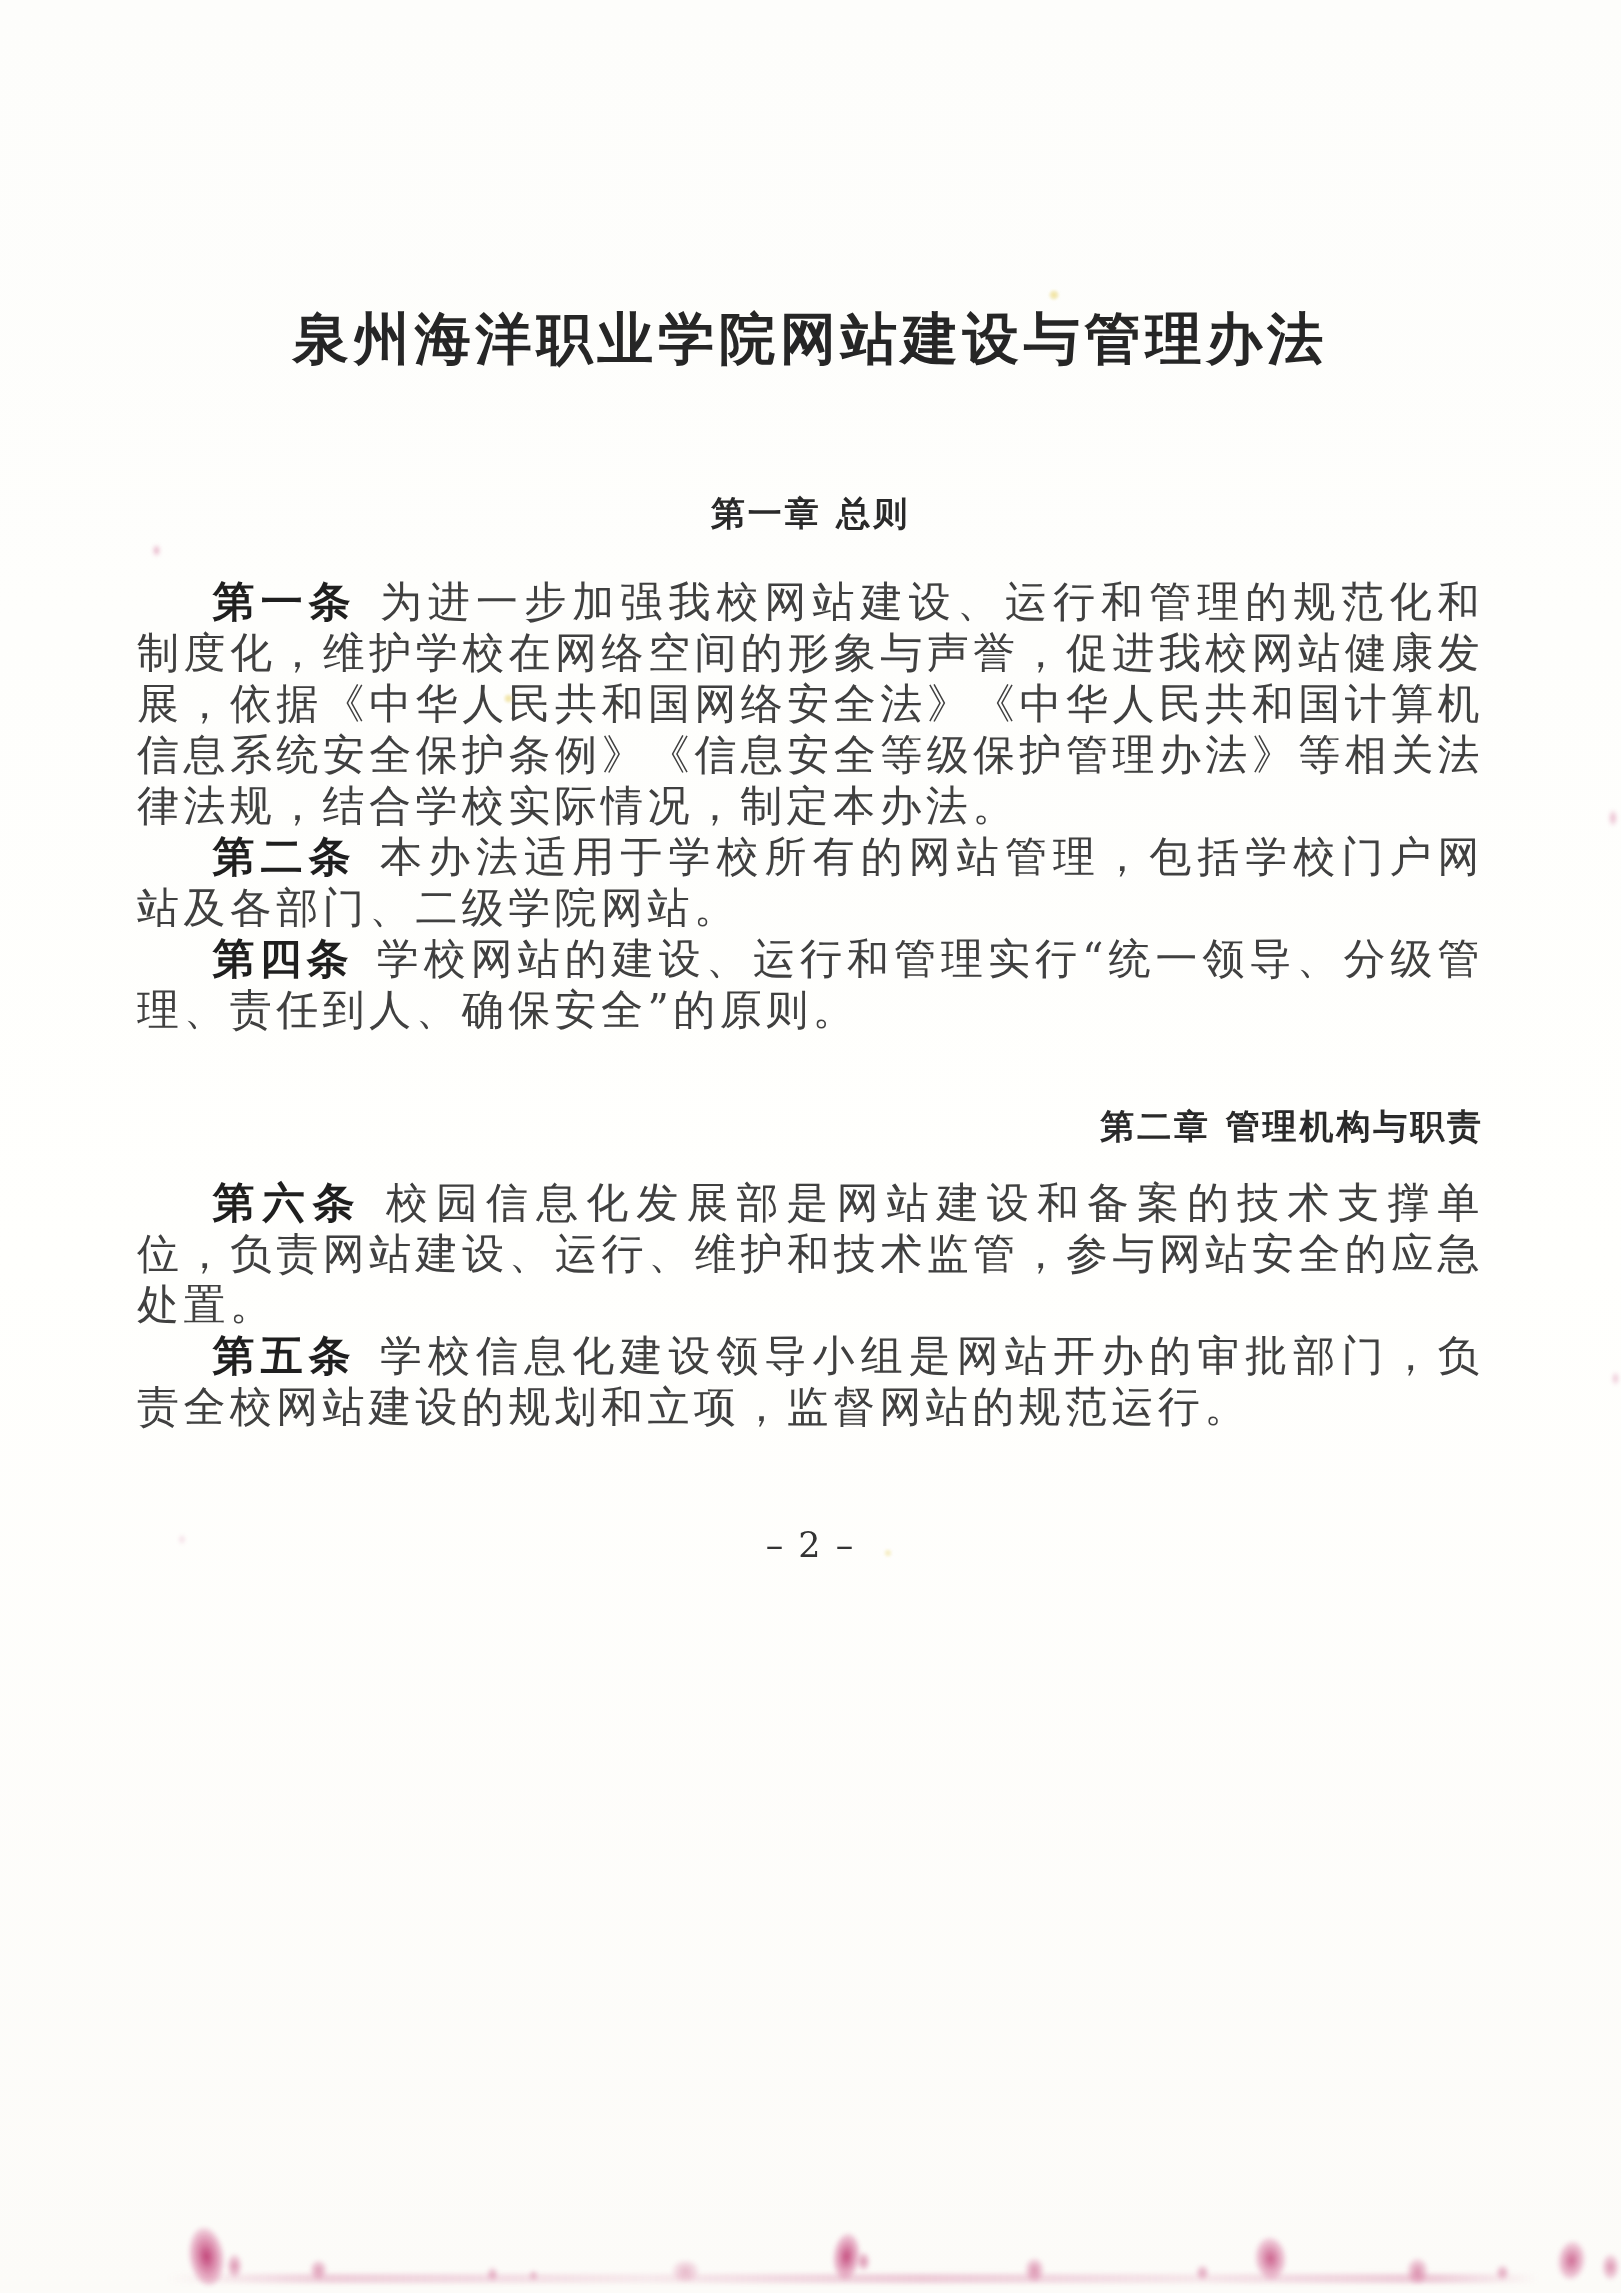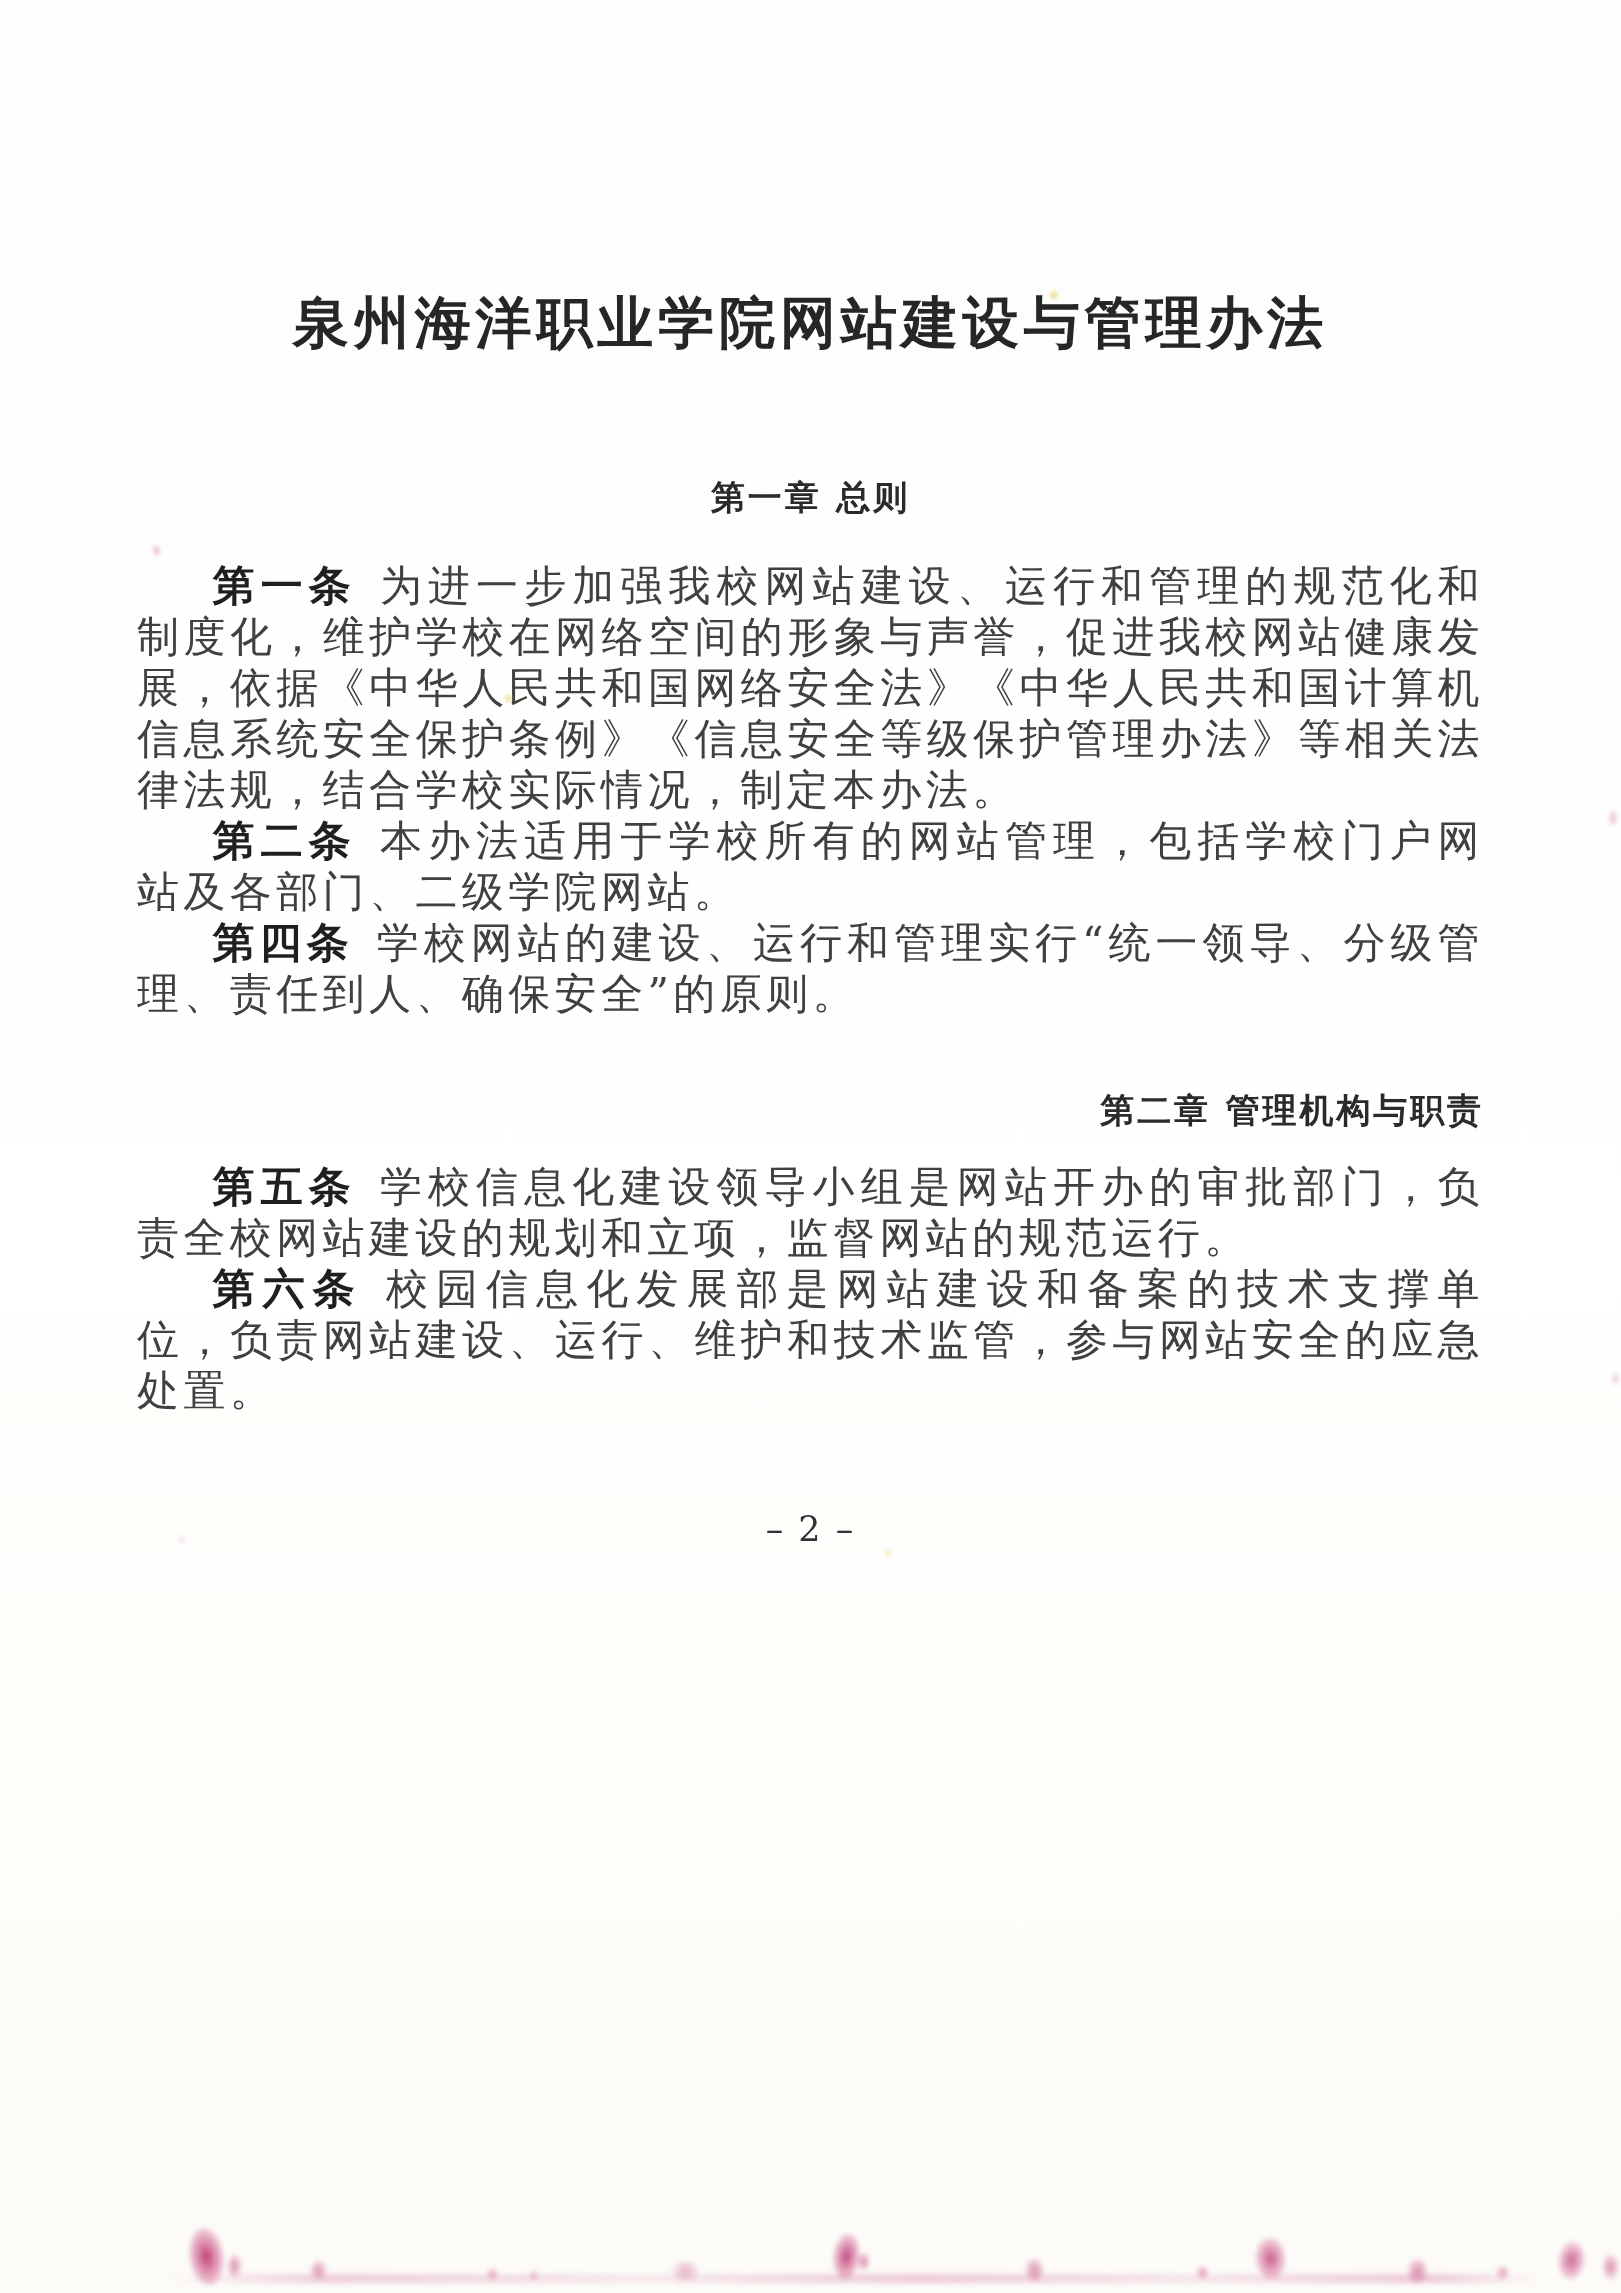--- a/index.html
+++ b/index.html
@@ -3,21 +3,21 @@
 <meta charset="utf-8">
 <style>
   html,body{margin:0;padding:0;background:#e9e9e9;}
   .page{
     position:relative;
     width:1621px;height:2294px;
     margin:0 auto;
     background:linear-gradient(180deg,#fdfdfb 0%,#fffffd 55%,#fcfbf8 100%);
     overflow:hidden;
     box-sizing:border-box;
-    padding:0 137px;
+    padding:16px 137px;
     color:#3b3b3b;
     font-family:"DejaVu Serif","Liberation Serif",serif;
   }
   .doc-title{
     margin:0;
     padding-top:286px;
     text-align:center;
     font-size:56px;
     font-weight:700;
     letter-spacing:4.9px;
@@ -96,23 +96,23 @@
 
   <p class="article"><span class="article-label">第一条</span><span>为进一步加强我校网站建设、运行和管理的规范化和制度化，维护学校在网络空间的形象与声誉，促进我校网站健康发展，依据《中华人民共和国网络安全法》《中华人民共和国计算机信息系统安全保护条例》《信息安全等级保护管理办法》等相关法律法规，结合学校实际情况，制定本办法。</span></p>
 
   <p class="article"><span class="article-label">第二条</span><span>本办法适用于学校所有的网站管理，包括学校门户网站及各部门、二级学院网站。</span></p>
 
 
   <p class="article"><span class="article-label">第四条</span><span>学校网站的建设、运行和管理实行“统一领导、分级管理、责任到人、确保安全”的原则。</span></p>
 
   <h2 class="chapter-heading second">第二章 管理机构与职责</h2>
 
+  <p class="article"><span class="article-label">第六条</span><span>校园信息化发展部是网站建设和备案的技术支撑单位，负责网站建设、运行、维护和技术监管，参与网站安全的应急处置。</span></p>
+
   <p class="article"><span class="article-label">第五条</span><span>学校信息化建设领导小组是网站开办的审批部门，负责全校网站建设的规划和立项，监督网站的规范运行。</span></p>
-
-  <p class="article"><span class="article-label">第六条</span><span>校园信息化发展部是网站建设和备案的技术支撑单位，负责网站建设、运行、维护和技术监管，参与网站安全的应急处置。</span></p>
 
   <div class="page-number">– 2 –</div>
 
   <div class="smudge streak" style="left:167px;top:2274px;width:1372px;height:8.8px;"></div>
   <div class="smudge" style="left:189px;top:2227px;width:35px;height:59px;opacity:.95;transform:rotate(-8deg);"></div>
   <div class="smudge" style="left:227px;top:2254px;width:14.7px;height:23.5px;opacity:.55;"></div>
   <div class="smudge" style="left:310px;top:2260px;width:16.7px;height:19.6px;opacity:.5;"></div>
   <div class="smudge" style="left:487px;top:2267px;width:10.8px;height:13.7px;opacity:.4;"></div>
   <div class="smudge" style="left:529px;top:2270px;width:8.8px;height:10.8px;opacity:.35;"></div>
   <div class="smudge" style="left:672px;top:2260px;width:27.4px;height:21.6px;opacity:.35;"></div>

